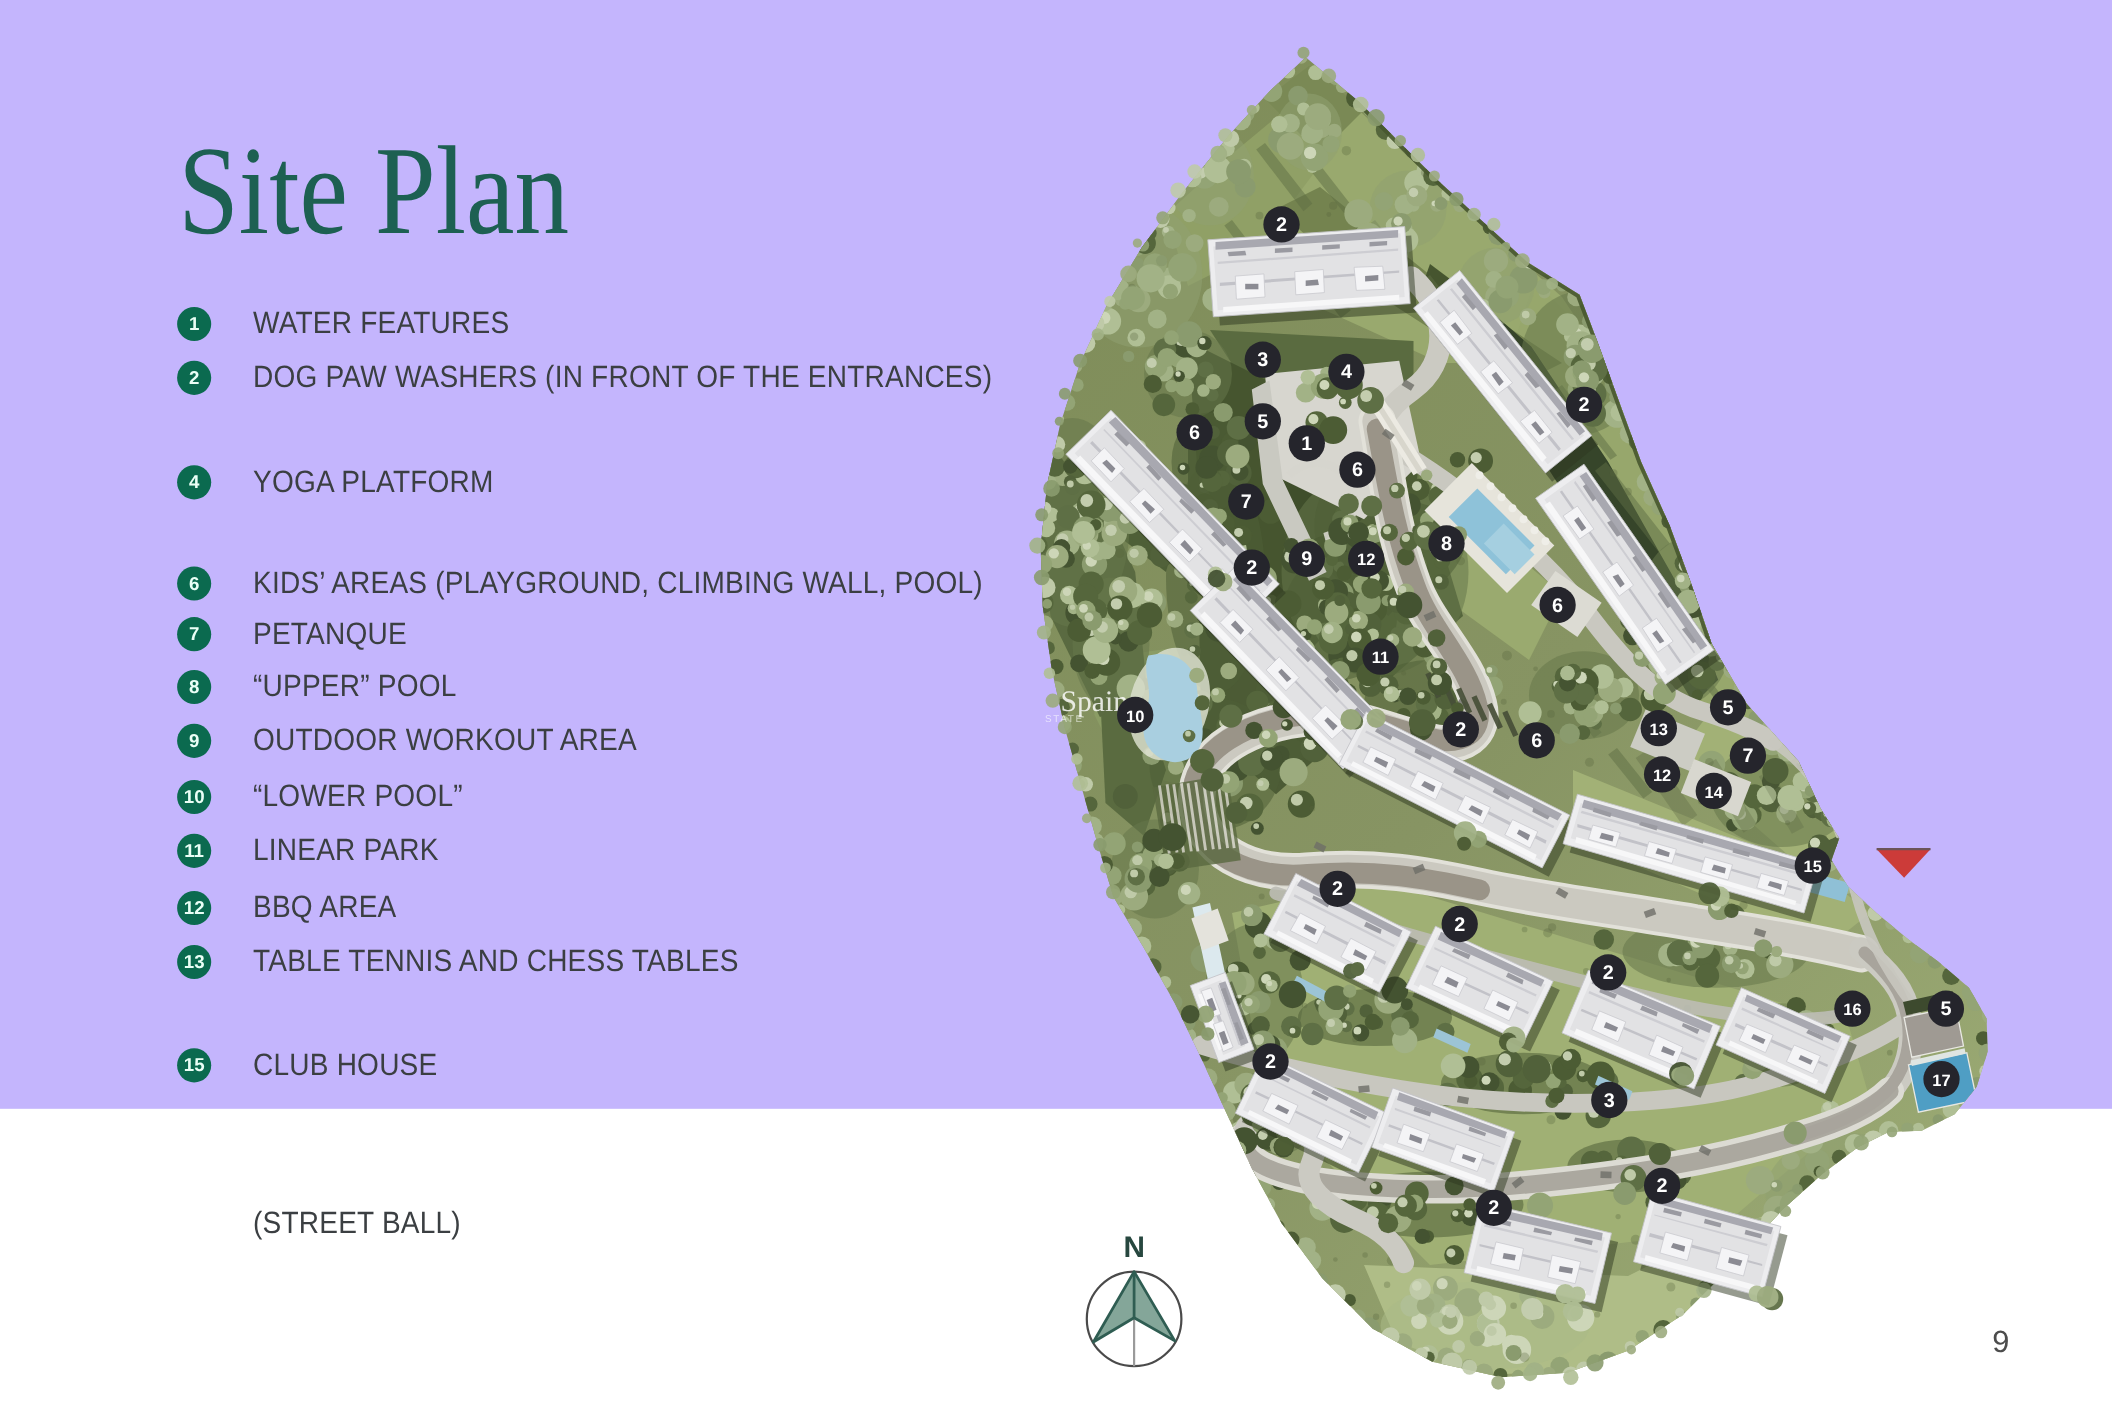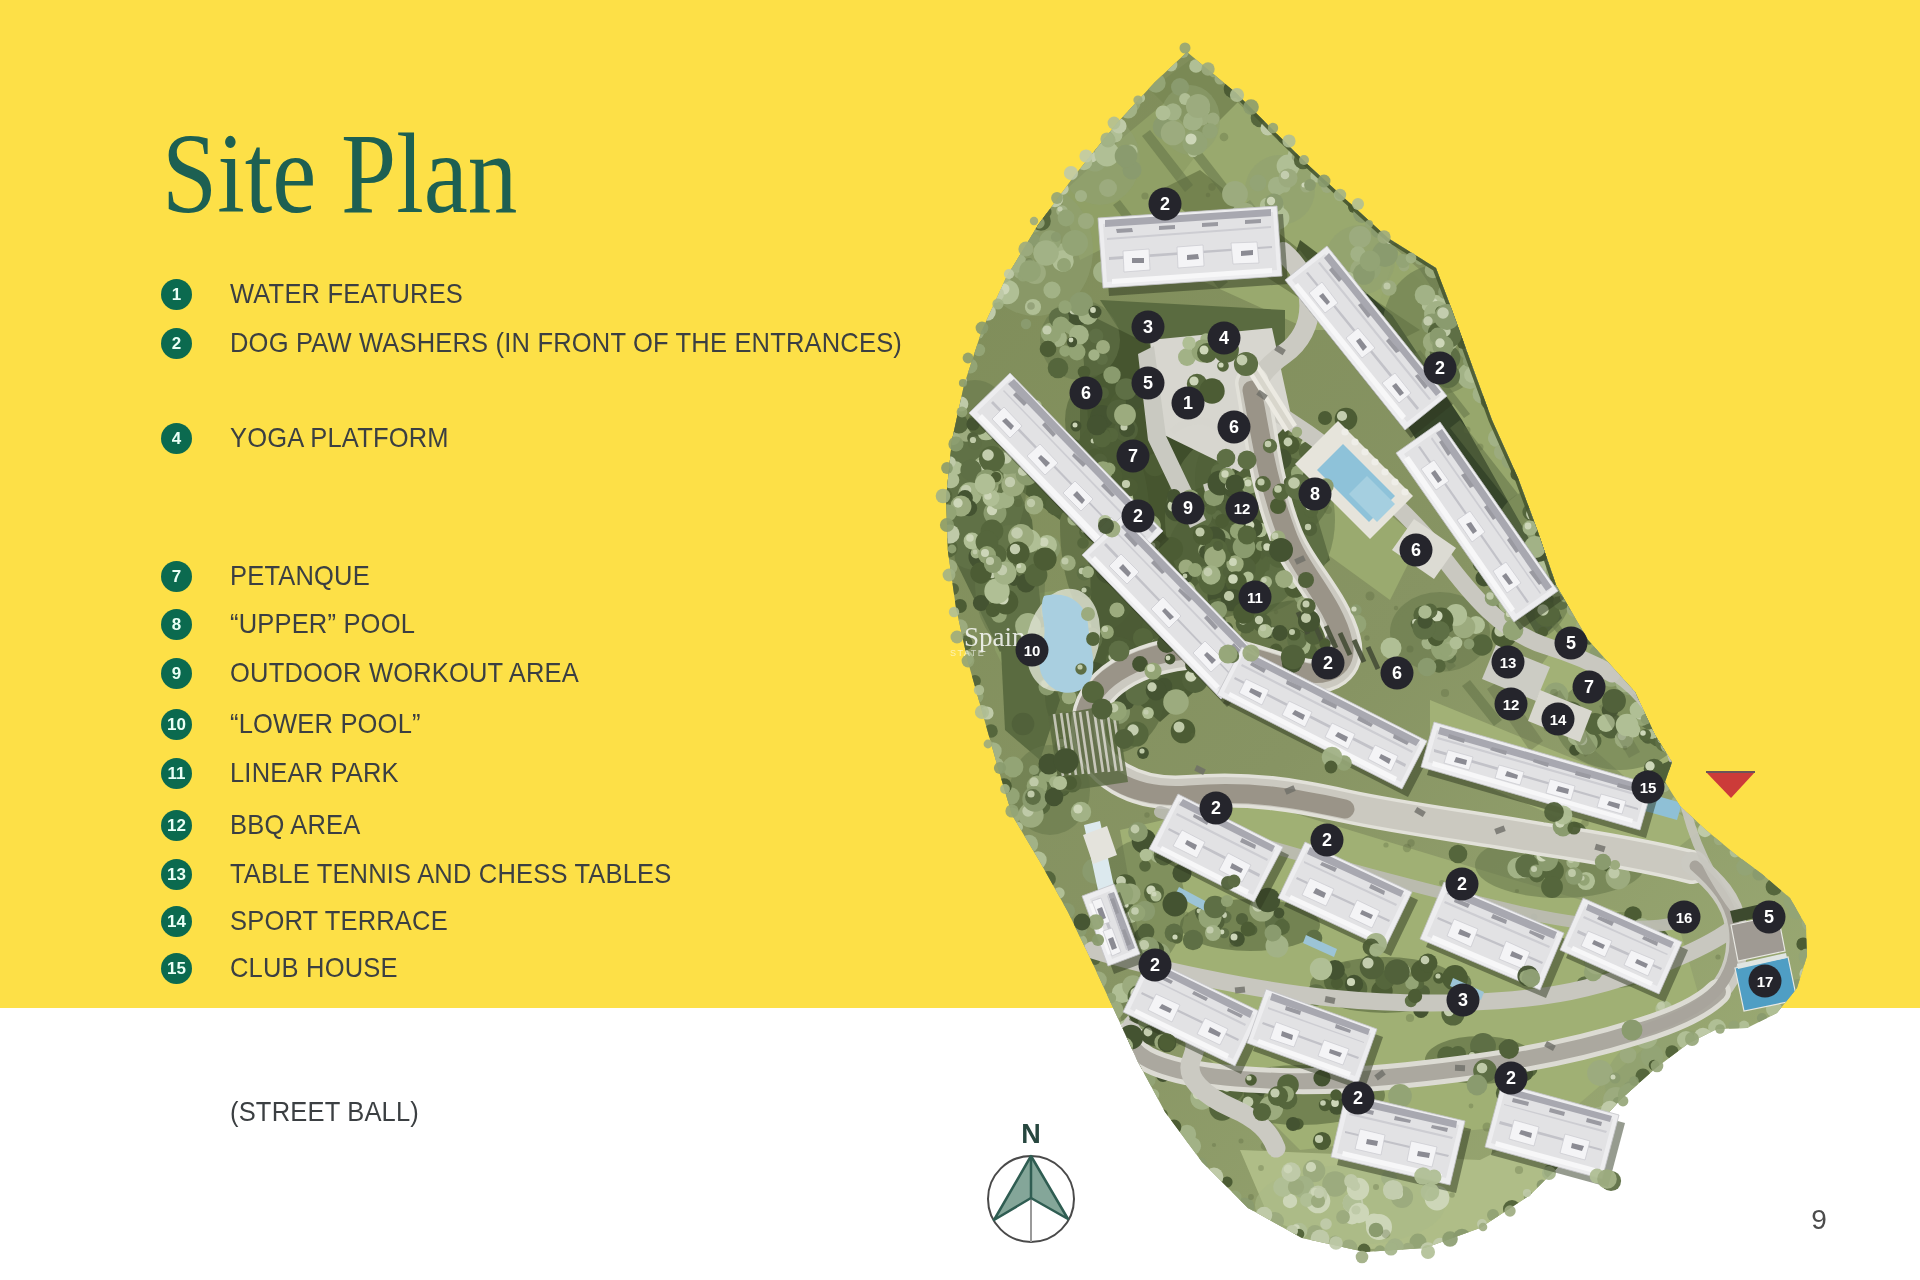--- a/index.html
+++ b/index.html
@@ -1,41 +1,41 @@
 <!DOCTYPE html>
 <html><head><meta charset="utf-8"><title>Site Plan</title>
 <style>
 html,body{margin:0;padding:0;background:#ffffff;width:1920px;height:1280px;overflow:hidden}
 *{box-sizing:border-box;-webkit-font-smoothing:antialiased}
-#page{position:relative;width:1920px;height:1008px;background:#fde047;font-family:"Liberation Sans", sans-serif}
+#page{position:relative;width:1920px;height:1008px;background:#c4b5fd;font-family:"Liberation Sans", sans-serif}
 #title{position:absolute;left:162px;top:116px;font-family:"Liberation Serif", serif;
  font-size:115px;line-height:1;color:#1d6052;transform:scaleX(0.862);transform-origin:left top;
  letter-spacing:0px;white-space:nowrap}
 .row{position:absolute;left:161px;height:32px;white-space:nowrap}
 .badge{display:inline-block;width:31px;height:31px;border-radius:50%;background:#0b6a4f;
  color:#eafff6;font-size:17px;font-weight:bold;text-align:center;line-height:31px;vertical-align:middle}
 .lbl{display:inline-block;margin-left:38px;font-size:28px;color:#3b3f42;letter-spacing:0.2px;
  vertical-align:middle;transform:scaleX(0.911);transform-origin:left center}
 </style></head>
 <body>
 <div id="page">
 
 <div id="title">Site Plan</div>
 
 <div class="row" style="top:278px"><span class="badge">1</span><span class="lbl">WATER FEATURES</span></div>
 <div class="row" style="top:327px"><span class="badge">2</span><span class="lbl">DOG PAW WASHERS (IN FRONT OF THE ENTRANCES)</span></div>
 <div class="row" style="top:422px"><span class="badge">4</span><span class="lbl">YOGA PLATFORM</span></div>
+<div class="row" style="top:514px"><span class="badge">6</span><span class="lbl">KIDS’ AREAS (PLAYGROUND, CLIMBING WALL, POOL)</span></div>
 <div class="row" style="top:560px"><span class="badge">7</span><span class="lbl">PETANQUE</span></div>
 <div class="row" style="top:608px"><span class="badge">8</span><span class="lbl">“UPPER” POOL</span></div>
 <div class="row" style="top:657px"><span class="badge">9</span><span class="lbl">OUTDOOR WORKOUT AREA</span></div>
 <div class="row" style="top:708px"><span class="badge">10</span><span class="lbl">“LOWER POOL”</span></div>
 <div class="row" style="top:757px"><span class="badge">11</span><span class="lbl">LINEAR PARK</span></div>
 <div class="row" style="top:809px"><span class="badge">12</span><span class="lbl">BBQ AREA</span></div>
 <div class="row" style="top:858px"><span class="badge">13</span><span class="lbl">TABLE TENNIS AND CHESS TABLES</span></div>
-<div class="row" style="top:905px"><span class="badge">14</span><span class="lbl">SPORT TERRACE</span></div>
 <div class="row" style="top:952px"><span class="badge">15</span><span class="lbl">CLUB HOUSE</span></div>
 <div class="row" style="top:1096px"><span class="badge" style="visibility:hidden">0</span><span class="lbl">(STREET BALL)</span></div>
 
 <svg width="1000" height="1280" viewBox="920 0 1000 1280" xmlns="http://www.w3.org/2000/svg" style="position:absolute;left:920px;top:0">
       <defs>
         <clipPath id="terr">
           <polygon points="1187,52 1235,92 1305,162 1388,238 1436,268 1452,310 1470,360 1492,420 1518,478 1538,532 1556,585 1588,640 1635,692 1655,735 1672,762 1665,782 1680,806 1706,830 1735,854 1762,874 1790,898 1806,926 1807,956 1797,988 1777,1013 1747,1028 1717,1029 1689,1043 1657,1067 1620,1100 1575,1150 1530,1195 1480,1228 1425,1248 1365,1252 1302,1238 1248,1208 1202,1162 1165,1112 1138,1062 1115,1012 1092,962 1068,912 1040,862 1012,815 998,768 983,715 968,662 956,608 948,552 946,498 952,440 964,385 982,330 1006,278 1038,225 1075,175 1118,122 1155,82"></polygon>
         </clipPath>
         <linearGradient id="base" x1="0" y1="0" x2="0.8" y2="1">
           <stop offset="0" stop-color="#7e8c58"></stop>

